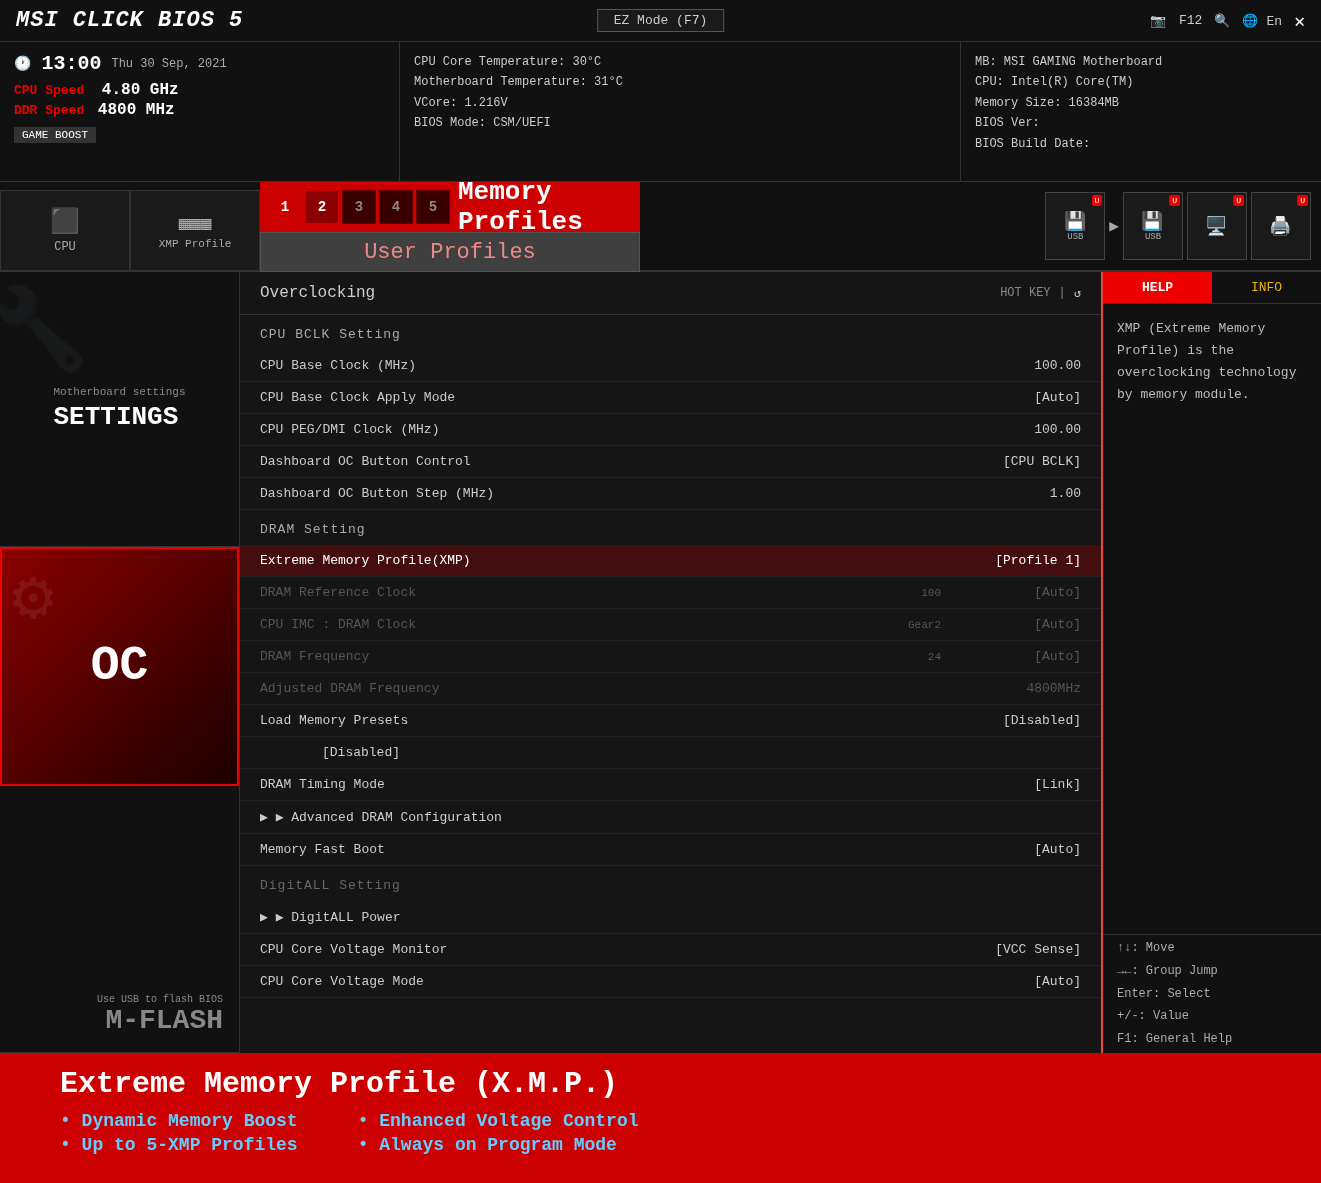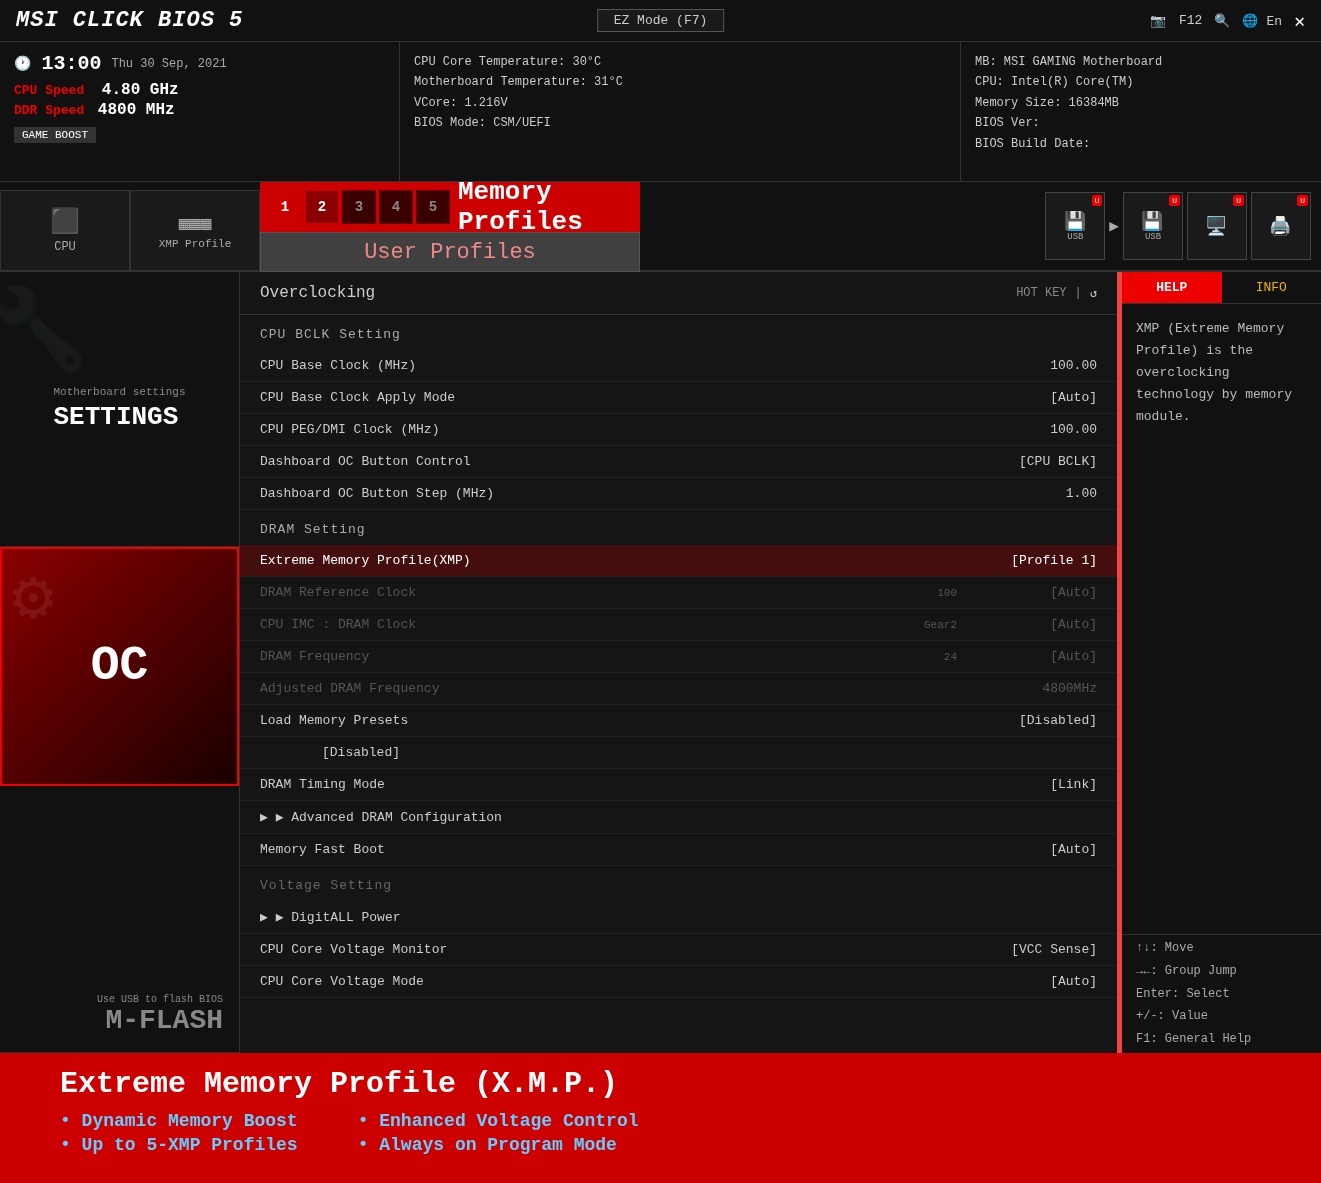--- a/index.html
+++ b/index.html
@@ -338,23 +338,23 @@
       color: #ccc;
     }
 
     
     .oc-panel::-webkit-scrollbar { width: 8px; }
     .oc-panel::-webkit-scrollbar-track { background: #0d0d0d; }
     .oc-panel::-webkit-scrollbar-thumb { background: #444; }
 
     
     .help-panel {
-      width: 204px;
+      width: 220px;
       background: #111;
-      border-left: 5px solid #ef4444;
+      border-left: 2px solid #ef4444;
       display: flex;
       flex-direction: column;
     }
     .help-tabs {
       display: flex;
       border-bottom: 1px solid #333;
     }
     .help-tab {
       flex: 1;
       text-align: center;
@@ -611,21 +611,21 @@
     </div>
     <div class="setting-row has-arrow">
       <span class="setting-name" style="padding-left:0">▶ Advanced DRAM Configuration</span>
       <span class="setting-value"></span>
     </div>
     <div class="setting-row">
       <span class="setting-name">Memory Fast Boot</span>
       <span class="setting-value">[Auto]</span>
     </div>
 
-    <div class="section-title" style="color:#666">Voltage Setting</div>
+    <div class="section-title" style="color:#666">DigitALL Setting</div>
 
     <div class="setting-row has-arrow">
       <span class="setting-name">▶ DigitALL Power</span>
       <span class="setting-value"></span>
     </div>
     <div class="setting-row">
       <span class="setting-name">CPU Core Voltage Monitor</span>
       <span class="setting-value">[VCC Sense]</span>
     </div>
     <div class="setting-row">

